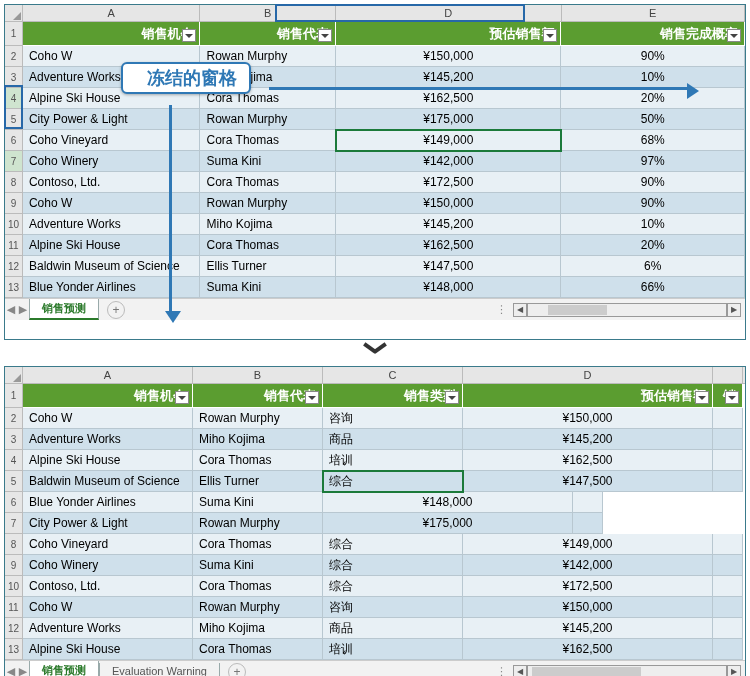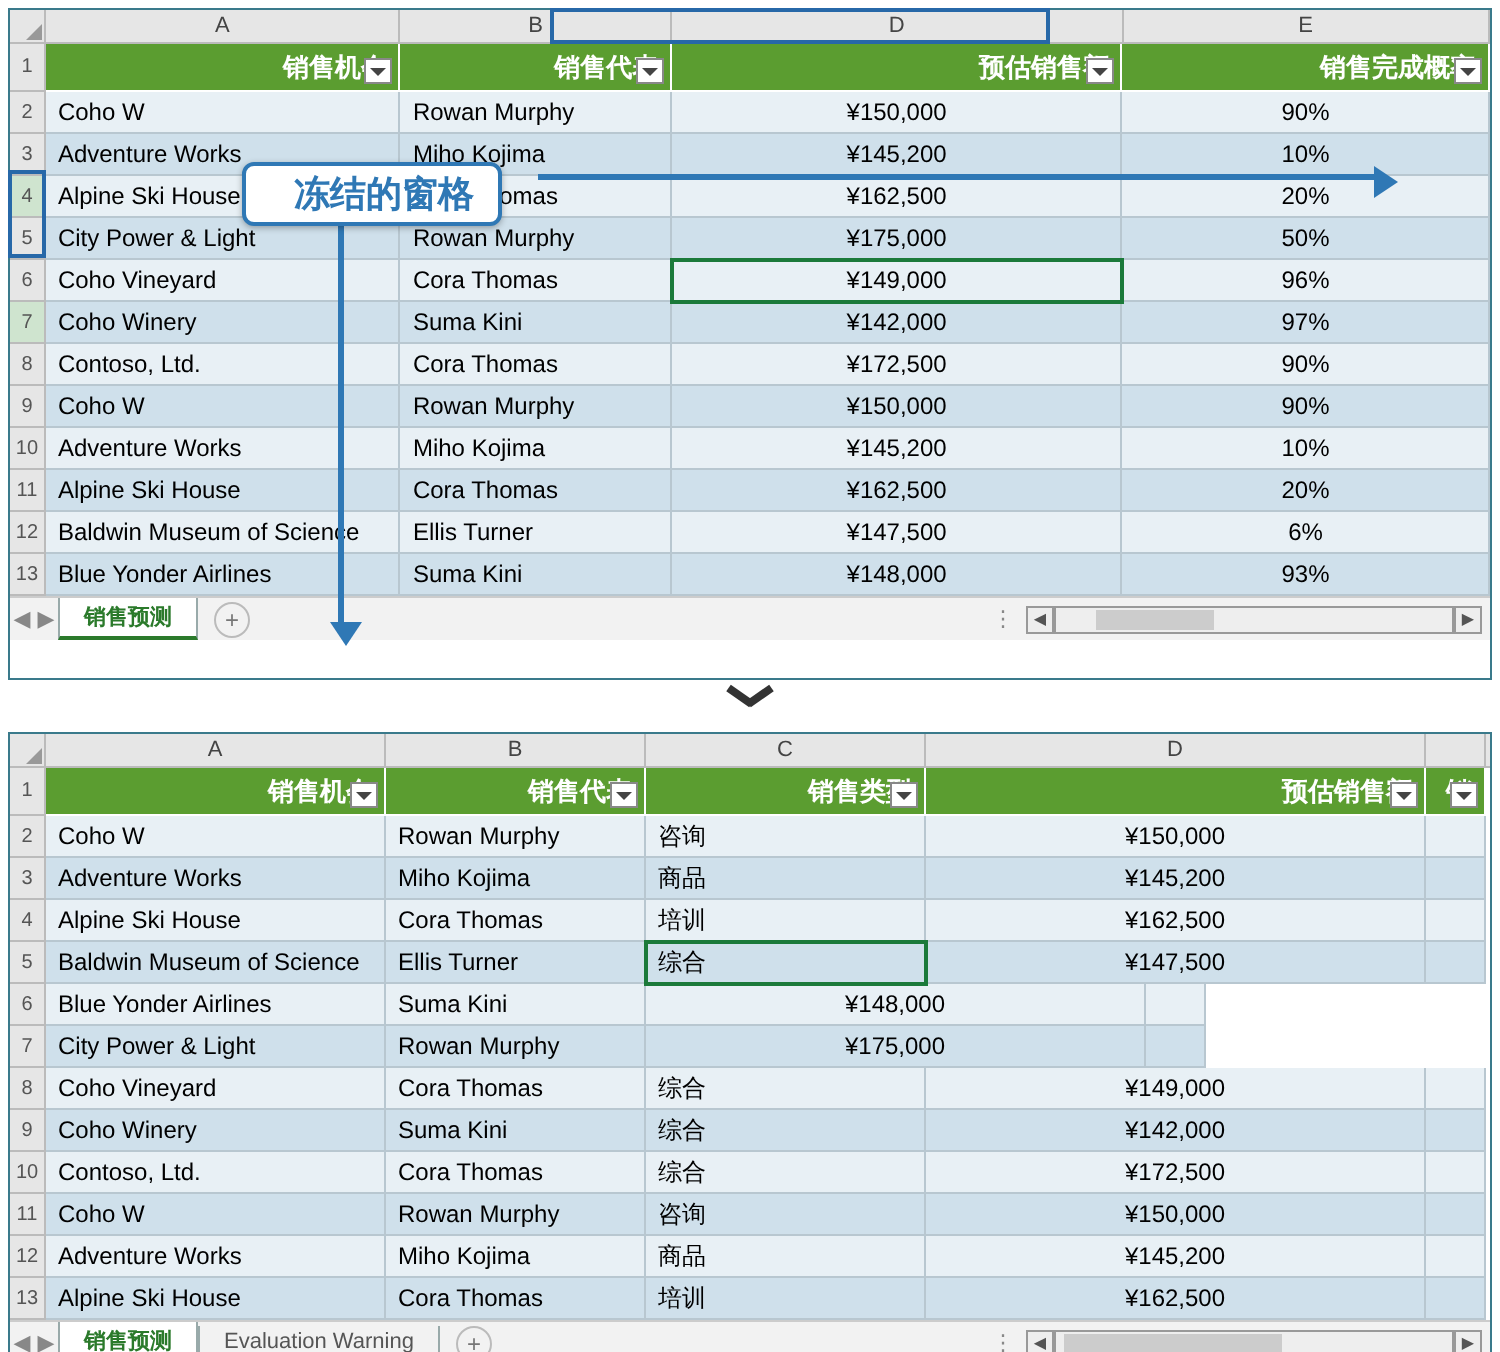--- a/index.html
+++ b/index.html
@@ -215,21 +215,21 @@
   .chevron-down::before { left:0; transform:rotate(35deg); }
   .chevron-down::after { right:0; transform:rotate(-35deg); }
   .spacer { height:8px; }
 </style>
 </head>
 <body>
 
 <div class="workbook" id="wb-top" style="height:336px;">
   <div class="hi-top" style="left:270px; top:-1px; width:250px; height:18px;"></div>
   <div class="hi-top" style="left:-1px; top:80px; width:19px; height:44px;"></div>
-  <div class="callout" style="left:116px; top:76px;padding-left:24px;">冻结的窗格</div>
+  <div class="callout" style="left:116px; top:57px;padding-left:24px;">冻结的窗格</div>
   <div class="arrow-right" style="left:264px; top:82px; width:420px;"></div>
   <div class="arrow-down" style="left:164px; top:100px; height:208px;"></div>
 
   <div class="col-headers">
     <div class="corner"></div>
 
   <div class="col" style="width: 178px;">A</div>
       <div class="col" style="width: 136px;">B</div>
       <div class="col" style="width: 226px;">D</div>
       <div class="col" style="width: 184px;">E</div>
@@ -280,21 +280,21 @@
         <div class="cell band-b" style="width: 178px;">City Power &amp; Light</div>
         <div class="cell band-b" style="width: 136px;">Rowan Murphy</div>
         <div class="cell band-b c-r" style="width: 226px;">¥175,000</div>
         <div class="cell band-b c-r" style="width: 184px;">50%</div>
       </div>
       <div class="row">
         <div class="rowhdr">6</div>
         <div class="cell band-a" style="width: 178px;">Coho Vineyard</div>
         <div class="cell band-a" style="width: 136px;">Cora Thomas</div>
         <div class="cell band-a c-r sel-cell" style="width: 226px;">¥149,000</div>
-        <div class="cell band-a c-r" style="width: 184px;">96%</div>
+        <div class="cell band-a c-r" style="width: 184px;">68%</div>
       </div>
       <div class="row">
         <div class="rowhdr sel">7</div>
         <div class="cell band-b" style="width: 178px;">Coho Winery</div>
         <div class="cell band-b" style="width: 136px;">Suma Kini</div>
         <div class="cell band-b c-r" style="width: 226px;">¥142,000</div>
         <div class="cell band-b c-r" style="width: 184px;">97%</div>
       </div>
       <div class="row">
         <div class="rowhdr">8</div>
@@ -329,21 +329,21 @@
         <div class="cell band-a" style="width: 178px;">Baldwin Museum of Science</div>
         <div class="cell band-a" style="width: 136px;">Ellis Turner</div>
         <div class="cell band-a c-r" style="width: 226px;">¥147,500</div>
         <div class="cell band-a c-r" style="width: 184px;">6%</div>
       </div>
       <div class="row">
         <div class="rowhdr">13</div>
         <div class="cell band-b" style="width: 178px;">Blue Yonder Airlines</div>
         <div class="cell band-b" style="width: 136px;">Suma Kini</div>
         <div class="cell band-b c-r" style="width: 226px;">¥148,000</div>
-        <div class="cell band-b c-r" style="width: 184px;">93%</div>
+        <div class="cell band-b c-r" style="width: 184px;">66%</div>
       </div>
     </div>
   <div class="sheetbar">
     <div class="navbtn">◀</div>
     <div class="navbtn">▶</div>
     <div class="tab">销售预测</div>
     <div class="plus">+</div>
     <div class="hscroll">
       <span style="color:#888;margin-right:6px;">⋮</span>
       <div class="sb-btn">◀</div>

